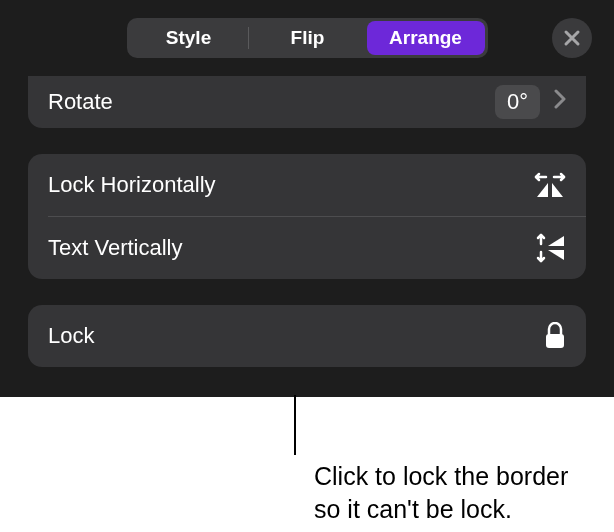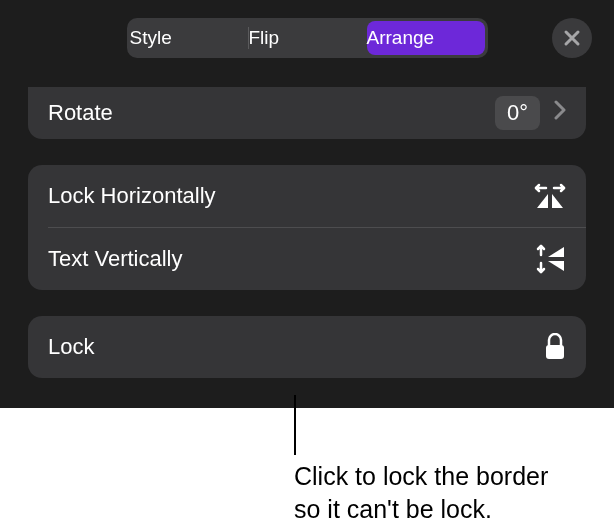--- a/index.html
+++ b/index.html
@@ -31,24 +31,24 @@
       display: flex;
       background: #3b3b3d;
       border-radius: 10px;
       padding: 3px;
       height: 40px;
     }
     .segment {
       width: 118px;
       display: flex;
       align-items: center;
-      justify-content: flex-start;
+      justify-content: center;
       color: #ffffff;
       font-size: 19px;
-      font-weight: 400;
+      font-weight: 700;
       border-radius: 8px;
       position: relative;
     }
     .segment.active {
       background: #6d28d9;
     }
     .segment-divider {
       width: 1px;
       background: #5a5a5c;
       margin: 6px 0;
@@ -70,21 +70,21 @@
     }
     .group {
       margin: 0 28px;
       background: #353537;
       border-radius: 14px;
       overflow: hidden;
     }
     .group.truncated-top {
       border-top-left-radius: 0;
       border-top-right-radius: 0;
-      margin-top: 11px;
+      margin-top: 0;
     }
     .row {
       display: flex;
       align-items: center;
       justify-content: space-between;
       padding: 0 20px;
       height: 62px;
       color: #ffffff;
       font-size: 22px;
     }
@@ -125,20 +125,21 @@
     .callout-line {
       position: absolute;
       background: #000000;
     }
     .callout-text {
       color: #000000;
       font-size: 25px;
       line-height: 1.3;
       font-weight: 400;
       position: absolute;
+      margin-left: 20px;
     }
   </style>
 </head>
 <body>
 
 <div class="app-panel">
 
   <div class="header-row">
     <div class="segmented">
       <div class="segment">

